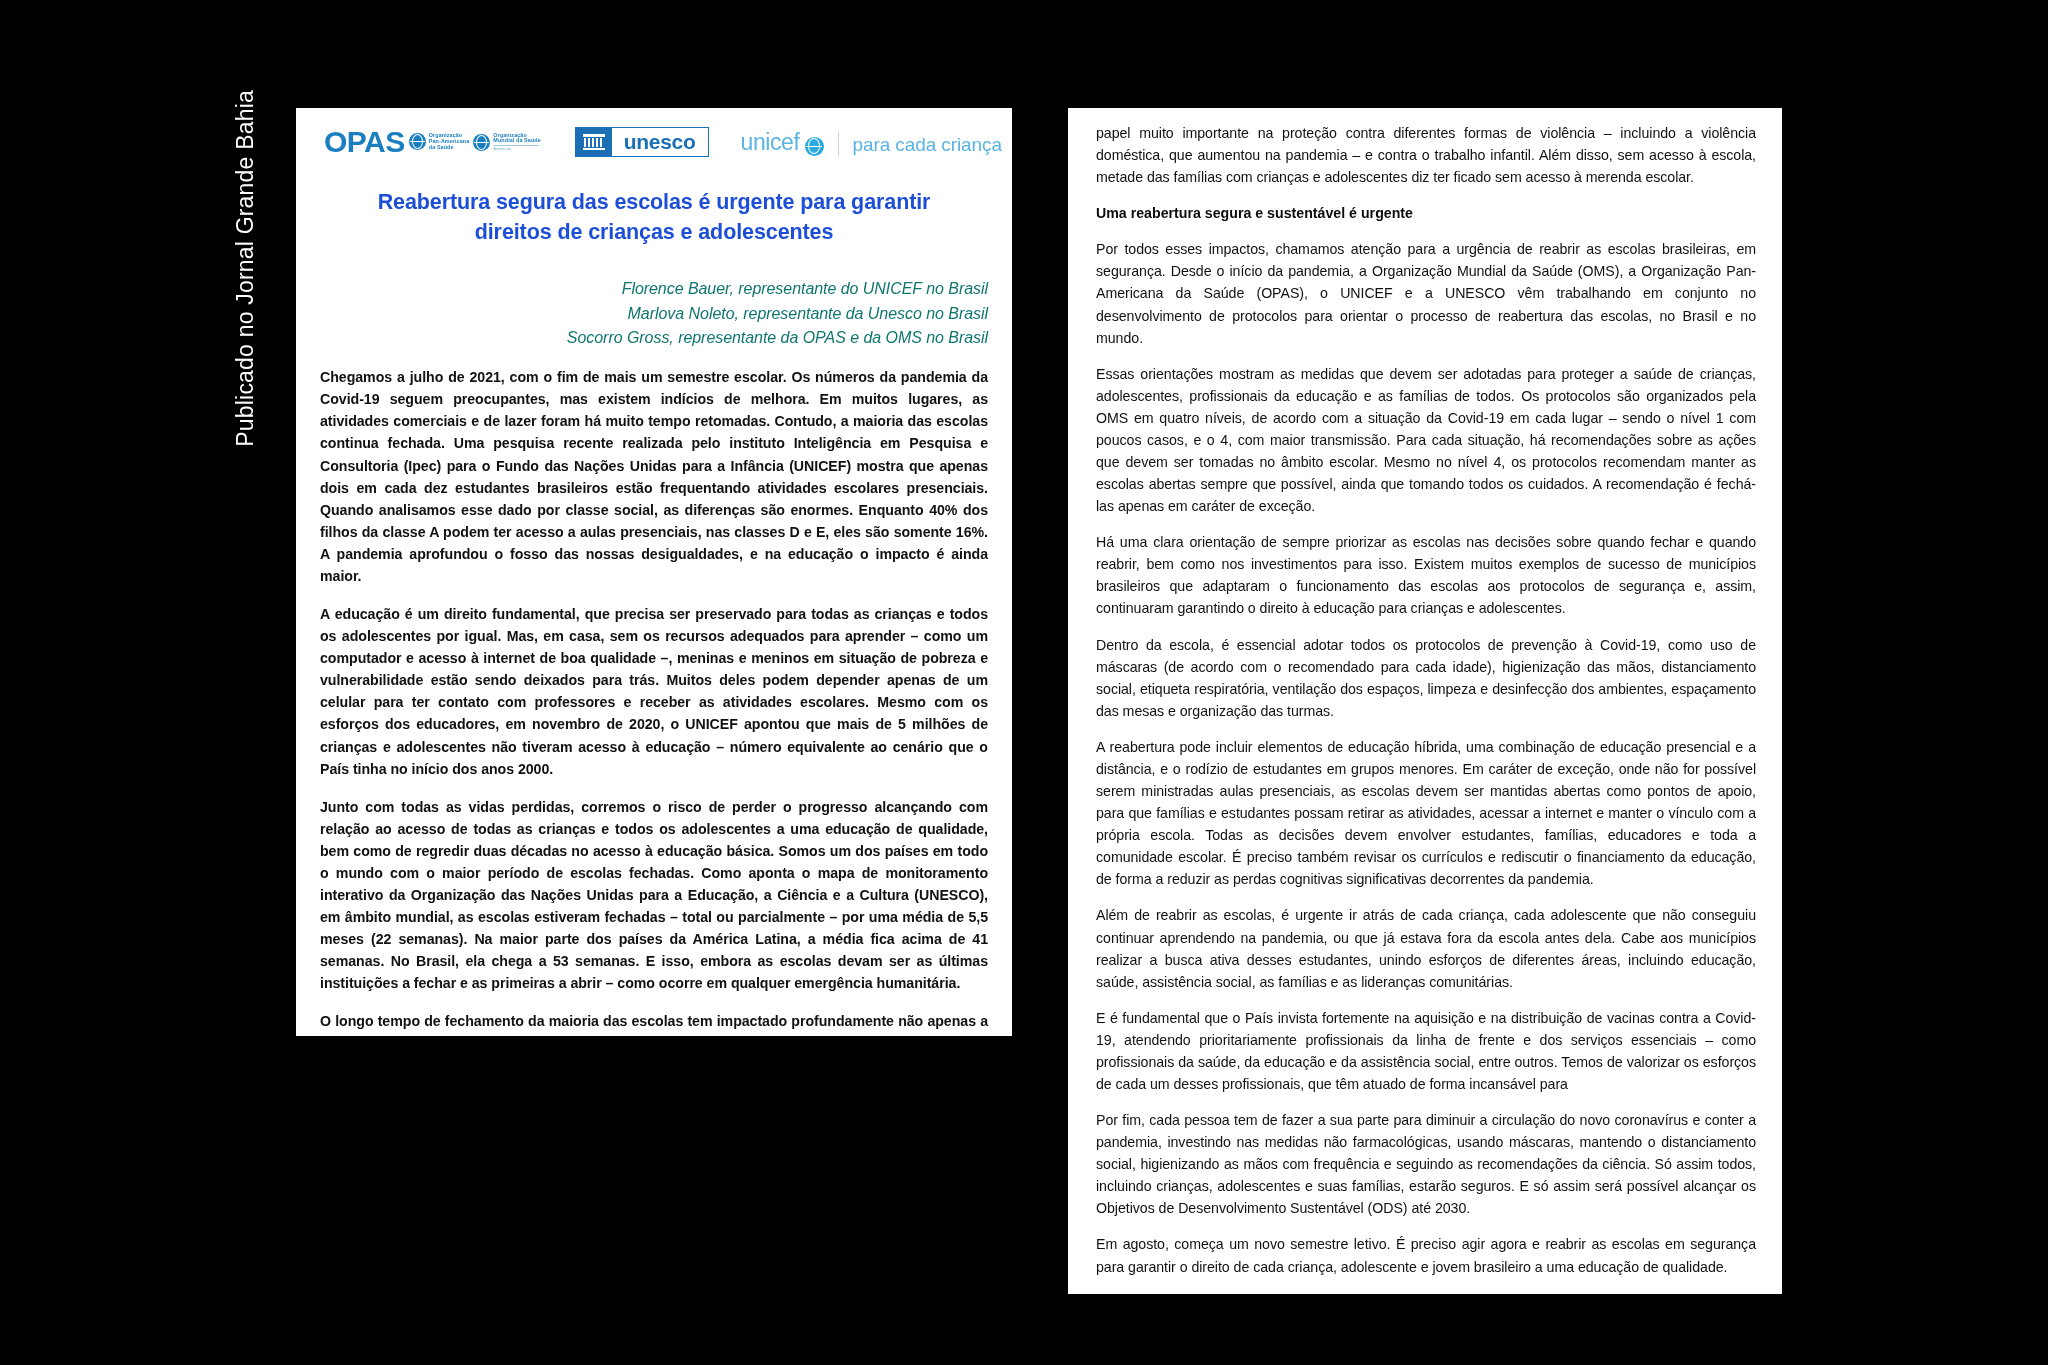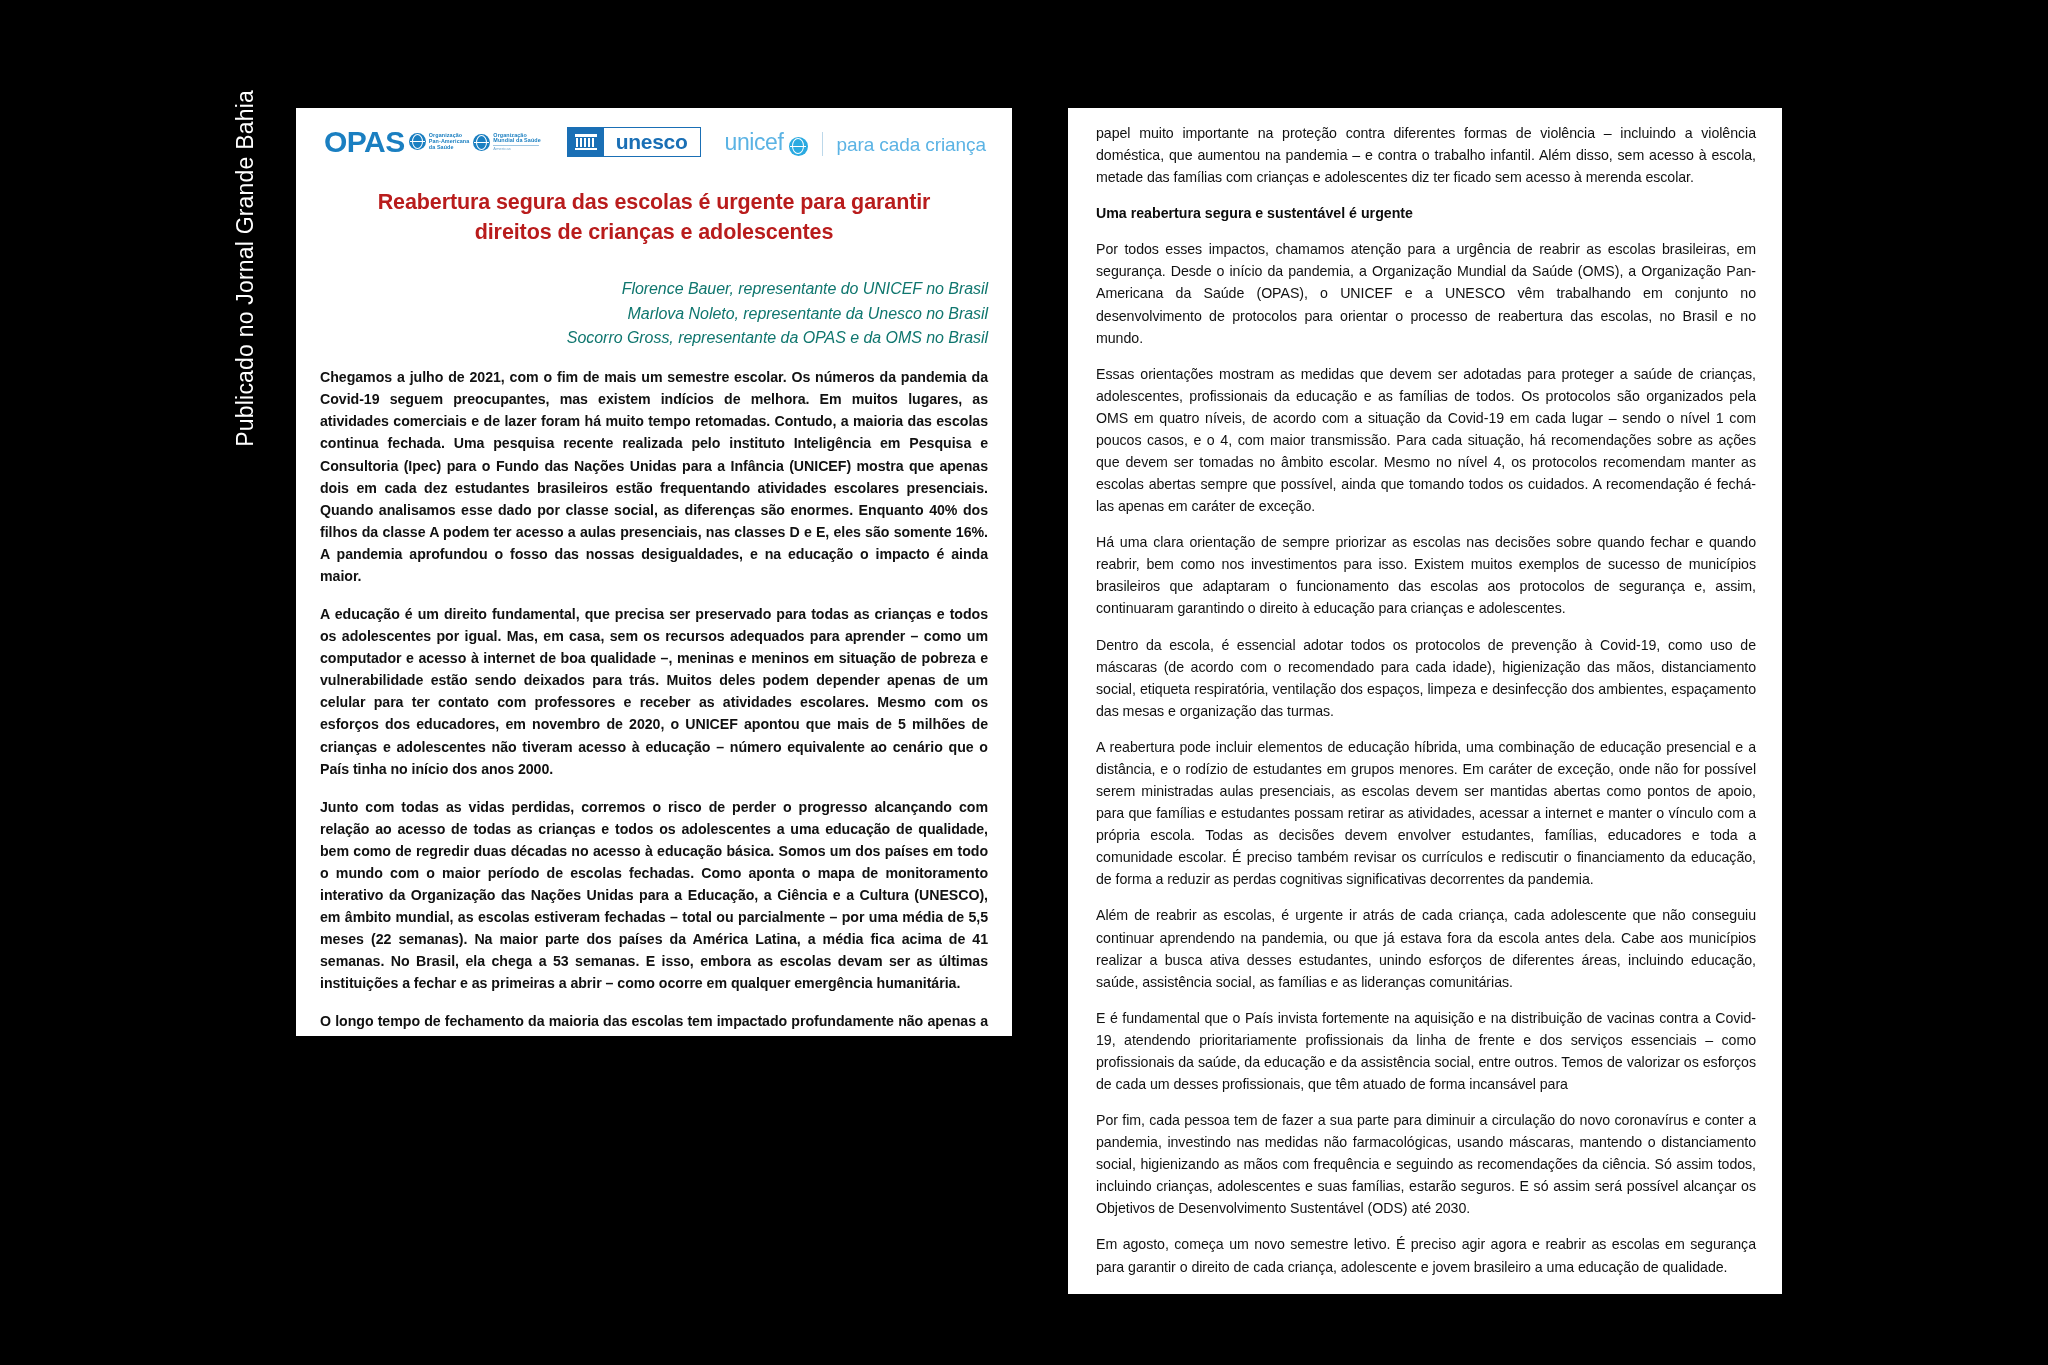--- a/index.html
+++ b/index.html
@@ -63,21 +63,21 @@
     top: 108px;
     width: 714px;
     height: 1186px;
     padding: 14px 26px 14px 28px;
   }
 
   
   .logo-bar {
     display: flex;
     align-items: center;
-    gap: 8px;
+    gap: 16px;
     height: 40px;
     margin: 2px 0 0 8px;
   }
   .opas-block {
     display: flex;
     align-items: center;
     gap: 4px;
   }
   .opas-word {
     font-family: "Liberation Sans", sans-serif;
@@ -211,21 +211,21 @@
     letter-spacing: -0.1px;
     white-space: nowrap;
   }
 
   
   .article-title {
     text-align: center;
     font-weight: bold;
     font-size: 21.5px;
     line-height: 1.38;
-    color: #b91c1c;
+    color: #1d4ed8;
     margin: 26px 48px 0 48px;
     letter-spacing: -0.1px;
   }
 
   
   .authors {
     margin: 30px 4px 0 4px;
   }
   .author-line {
     font-style: italic;

